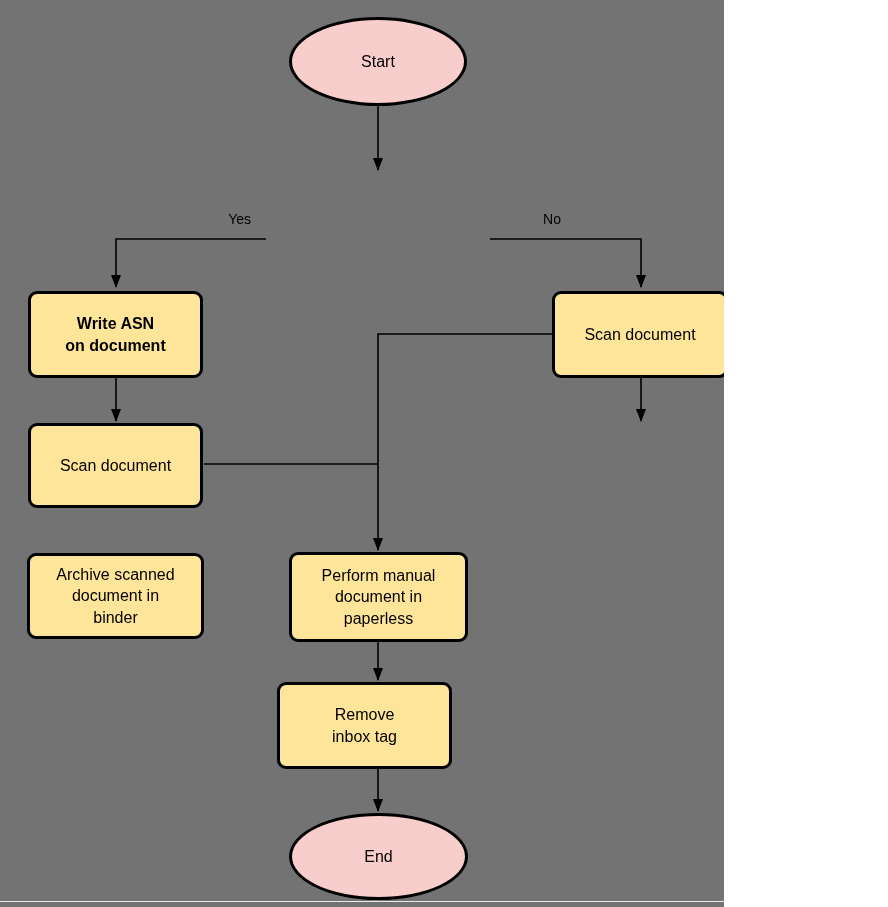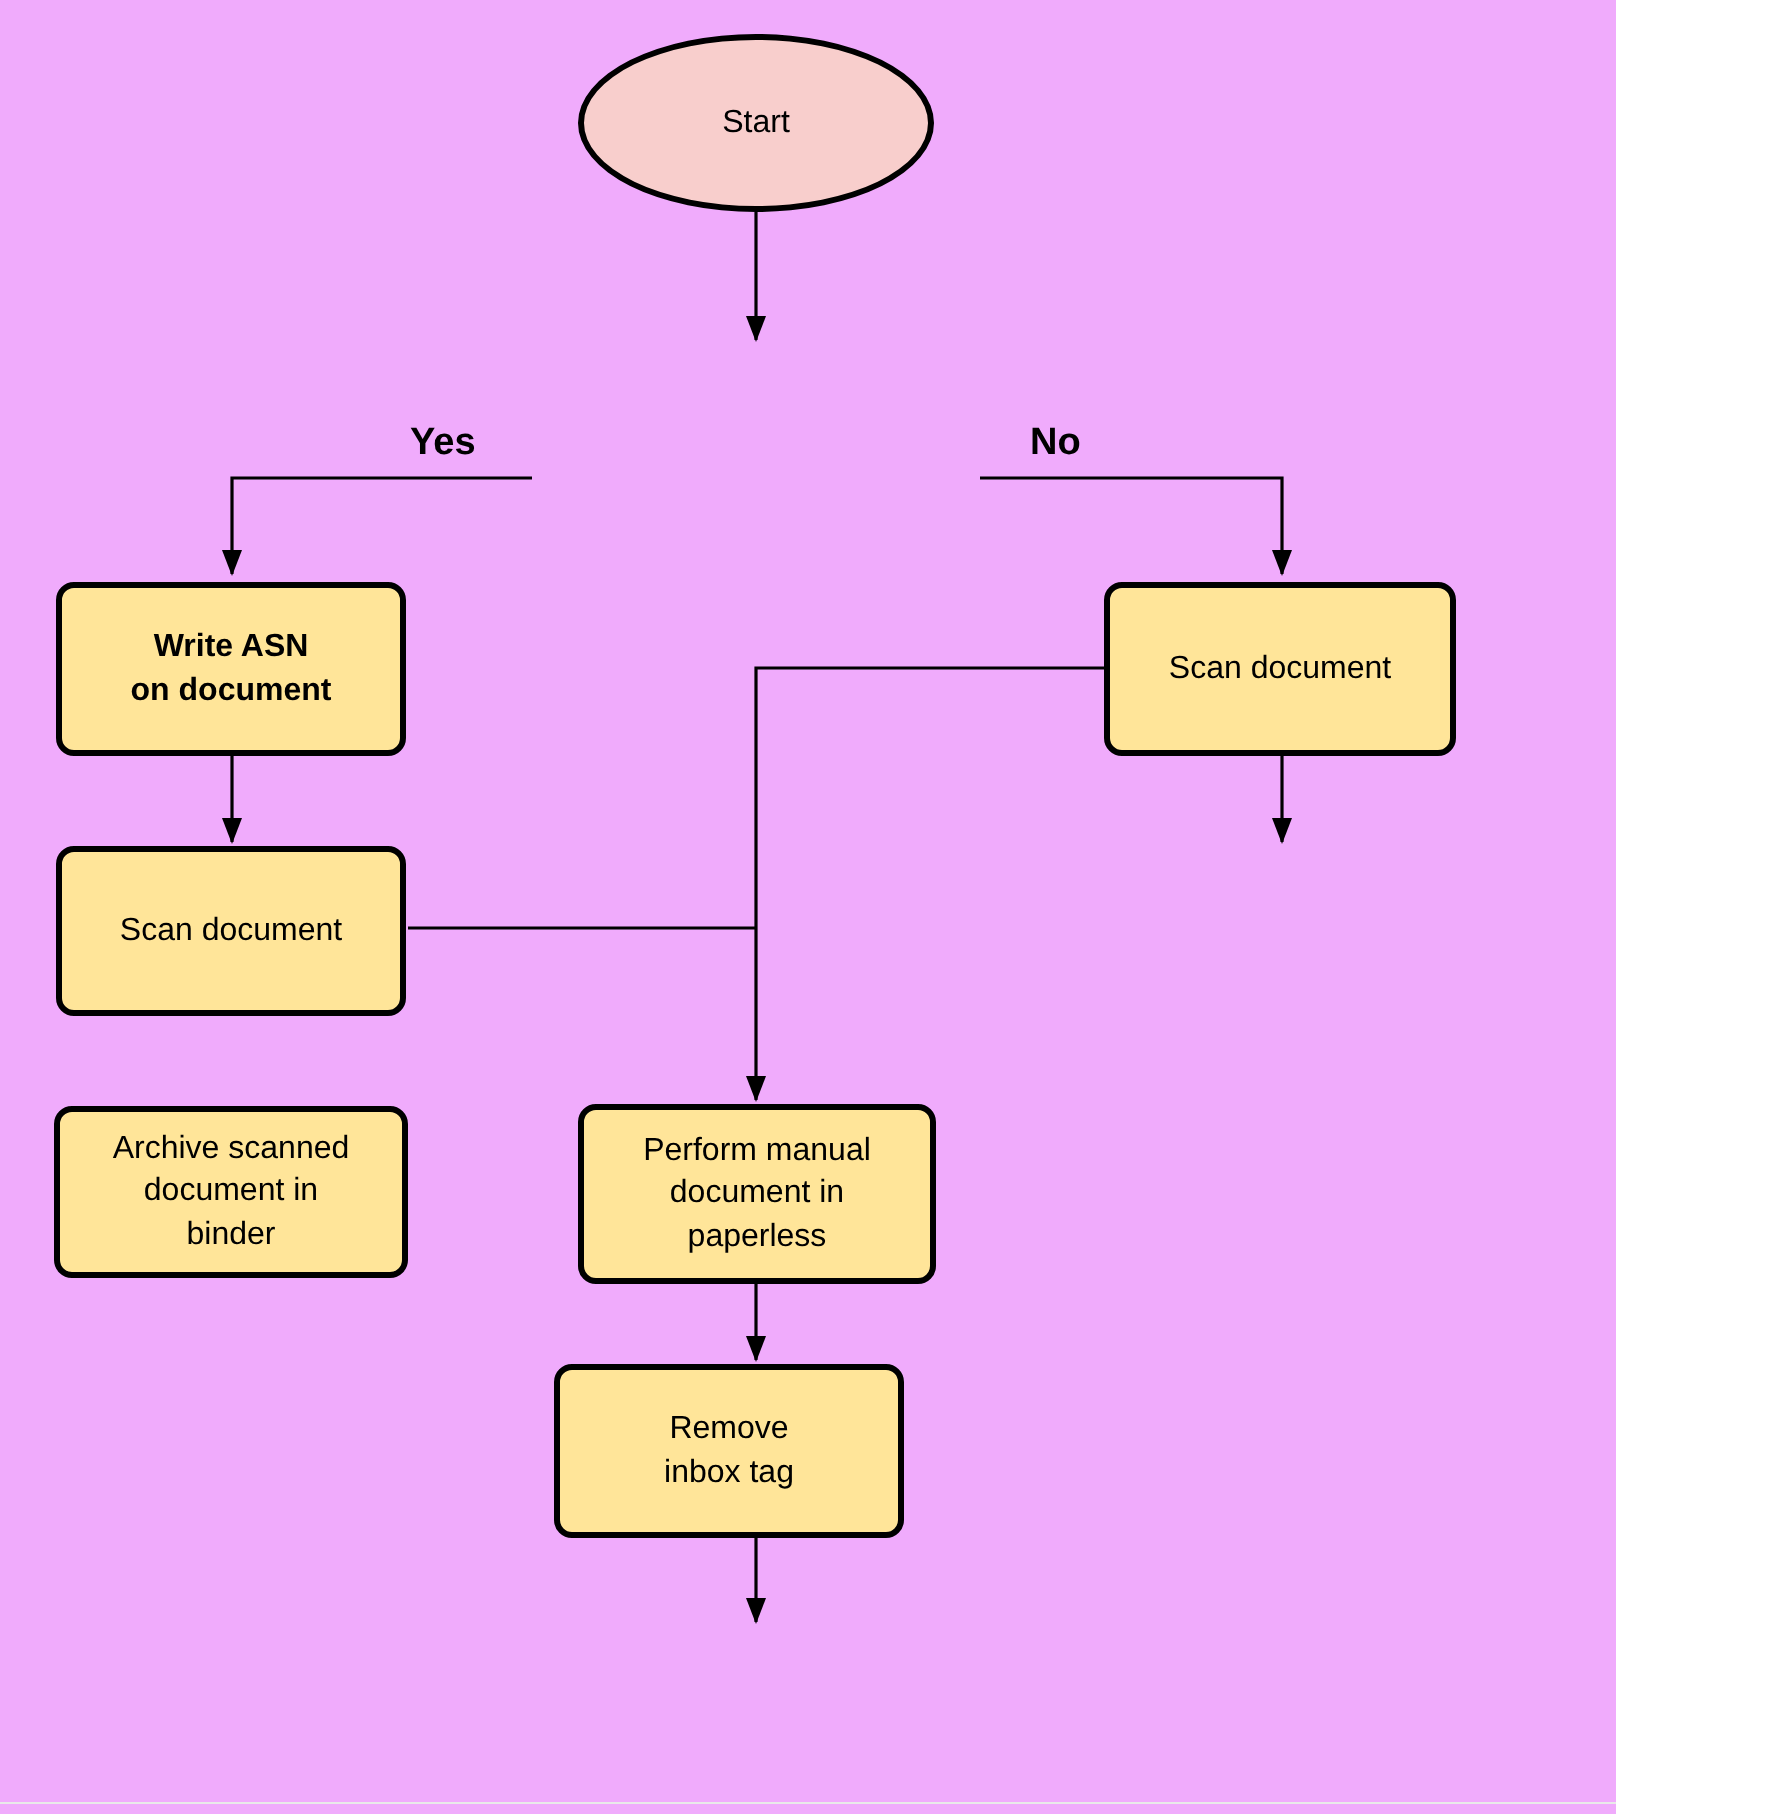--- a/index.html
+++ b/index.html
@@ -3,23 +3,23 @@
 <meta charset="utf-8">
 <style>
   html, body {
     margin: 0;
     padding: 0;
     background: #ffffff;
     font-family: "Liberation Sans", sans-serif;
   }
   .canvas {
     position: relative;
-    width: 808px;
+    width: 724px;
     height: 907px;
-    background: #f0abfc;
+    background: #737373;
     overflow: hidden;
   }
   svg.connectors {
     position: absolute;
     left: 0; top: 0;
     width: 888px; height: 907px;
     pointer-events: none;
   }
   svg.connectors path.edge {
     fill: none;
@@ -66,24 +66,23 @@
     justify-content: center;
     text-align: center;
     font-size: 16px;
     line-height: 1.32;
     color: #000000;
     white-space: pre-line;
   }
   .edge-label {
     position: absolute;
     width: 46px;
-    text-align: left;
-    font-size: 19px;
+    text-align: right;
+    font-size: 14px;
     color: #000000;
-    font-weight: bold;
   }
   .annotation {
     position: absolute;
     left: 482px;
     top: 592px;
     width: 406px;
     font-size: 17px;
     font-style: italic;
     line-height: 1.35;
     color: #000000;
@@ -153,16 +152,19 @@
 document in
 paperless</span>
   </div>
 
 
   <div class="node process" style="left:277px; top:682px; width:175px; height:87px;">
     <span>Remove
 inbox tag</span>
   </div>
 
+  <div class="node terminal" style="left:289px; top:813px; width:179px; height:87px;">
+    <span>End</span>
+  </div>
 
   <div class="bottom-hairline"></div>
 
 </div>
 
 </body></html>

